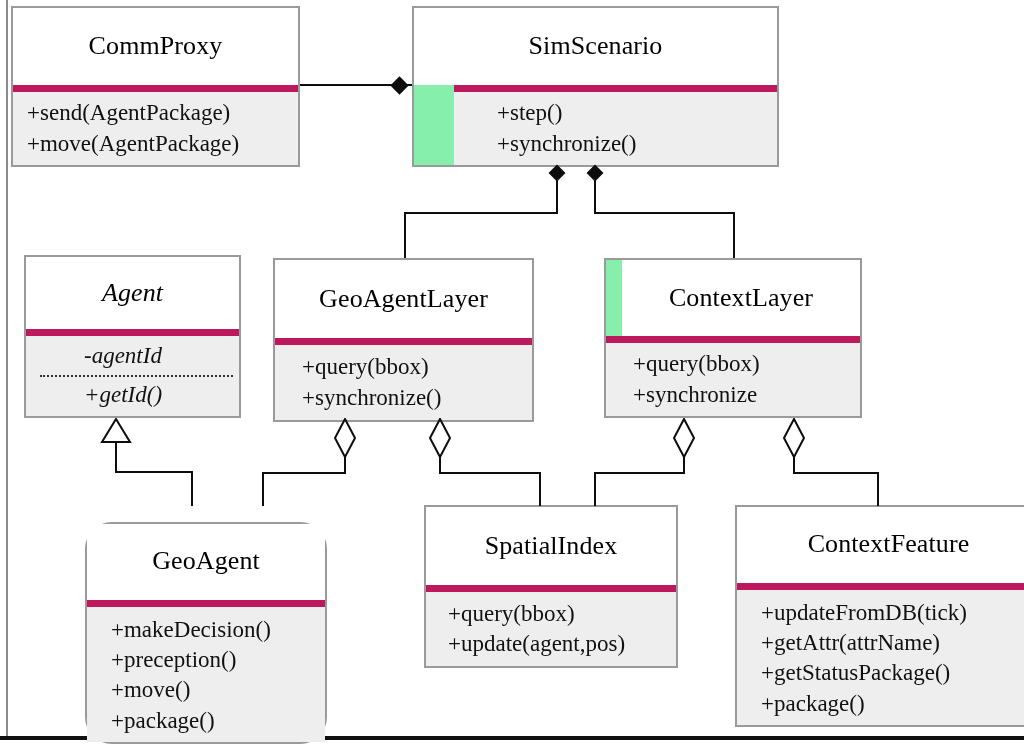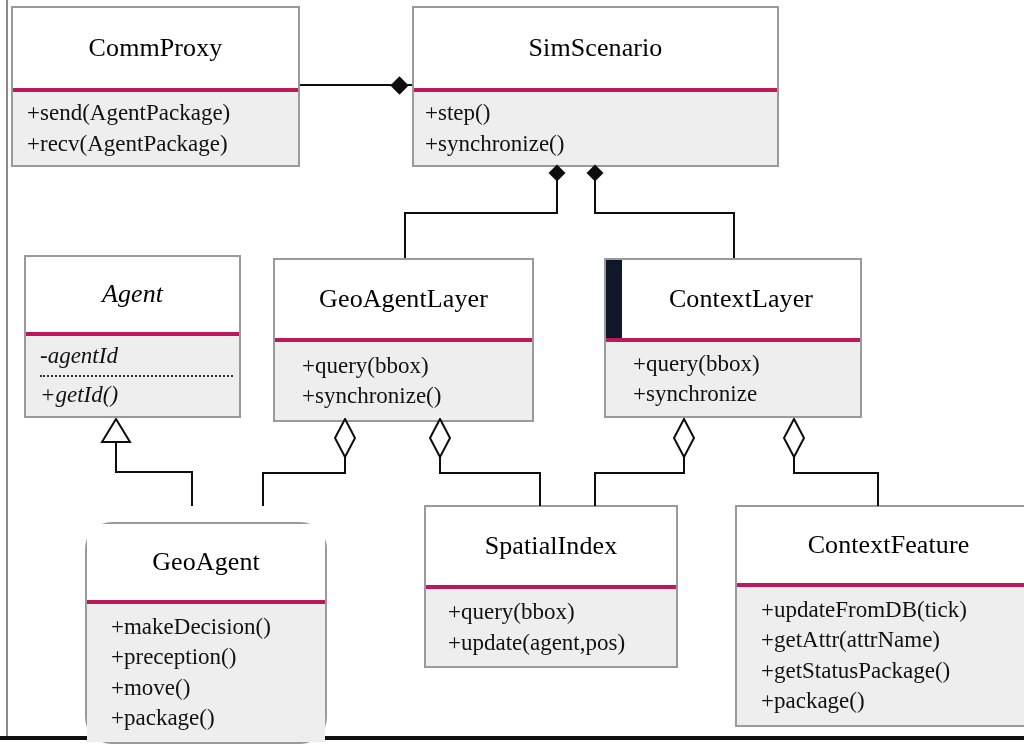--- a/index.html
+++ b/index.html
@@ -33,21 +33,21 @@
     width: 1024px;
     height: 4px;
     background: #101010;
   }
 
   
   .uml-class {
     position: absolute;
     box-sizing: border-box;
     border: 2px solid #9a9a9a;
-    background: #0f172a;
+    background: #86efac;
     display: flex;
     flex-direction: column;
   }
   .uml-name {
     box-sizing: border-box;
     background: #ffffff;
     display: flex;
     align-items: center;
     justify-content: center;
     text-align: center;
@@ -56,38 +56,39 @@
     line-height: 1.1;
     padding: 2px 6px;
     letter-spacing: 0.1px;
   }
   .uml-name.abstract {
     font-style: italic;
   }
   .uml-members {
     box-sizing: border-box;
     background: #eeeeee;
-    border-top: 4px solid #be185d;
+    border-top: 7px solid #be185d;
     flex: 1 1 auto;
     padding: 6px 0 6px 14px;
     display: flex;
     flex-direction: column;
     justify-content: flex-start;
   }
   .uml-members.centered {
     justify-content: center;
   }
   .member {
     font-size: 23px;
     line-height: 1.32;
     color: #111111;
     white-space: nowrap;
   }
   .member.italic {
     font-style: italic;
+    margin-left: 44px;
   }
   .member-sep {
     border-top: 2px dotted #333333;
     margin: 3px 6px 3px 0;
     height: 0;
   }
 
   
   .h-line {
     position: absolute;
@@ -127,27 +128,27 @@
 
 <div id="canvas">
 
   <div class="frame-left"></div>
   <div class="frame-bottom"></div>
 
   <div class="uml-class" style="left:11px; top:6px; width:289px; height:161px;">
     <div class="uml-name" style="height:80px;">CommProxy</div>
     <div class="uml-members centered">
       <div class="member">+send(AgentPackage)</div>
-      <div class="member">+recv(AgentPackage)</div>
+      <div class="member">+move(AgentPackage)</div>
     </div>
   </div>
 
   <div class="uml-class" style="left:412px; top:6px; width:367px; height:161px;">
     <div class="uml-name" style="height:80px;">SimScenario</div>
-    <div class="uml-members centered" style="padding-left:11px;">
+    <div class="uml-members centered" style="padding-left:43px;margin-left:40px;">
       <div class="member">+step()</div>
       <div class="member">+synchronize()</div>
     </div>
   </div>
 
   <div class="h-line" style="left:300px; top:84px; width:112px;"></div>
   <div class="diamond-filled" style="left:393px; top:79px;"></div>
 
   <div class="diamond-filled tall" style="left:551px; top:167px;"></div>
   <div class="v-line" style="left:556px; top:178px; height:36px;"></div>

